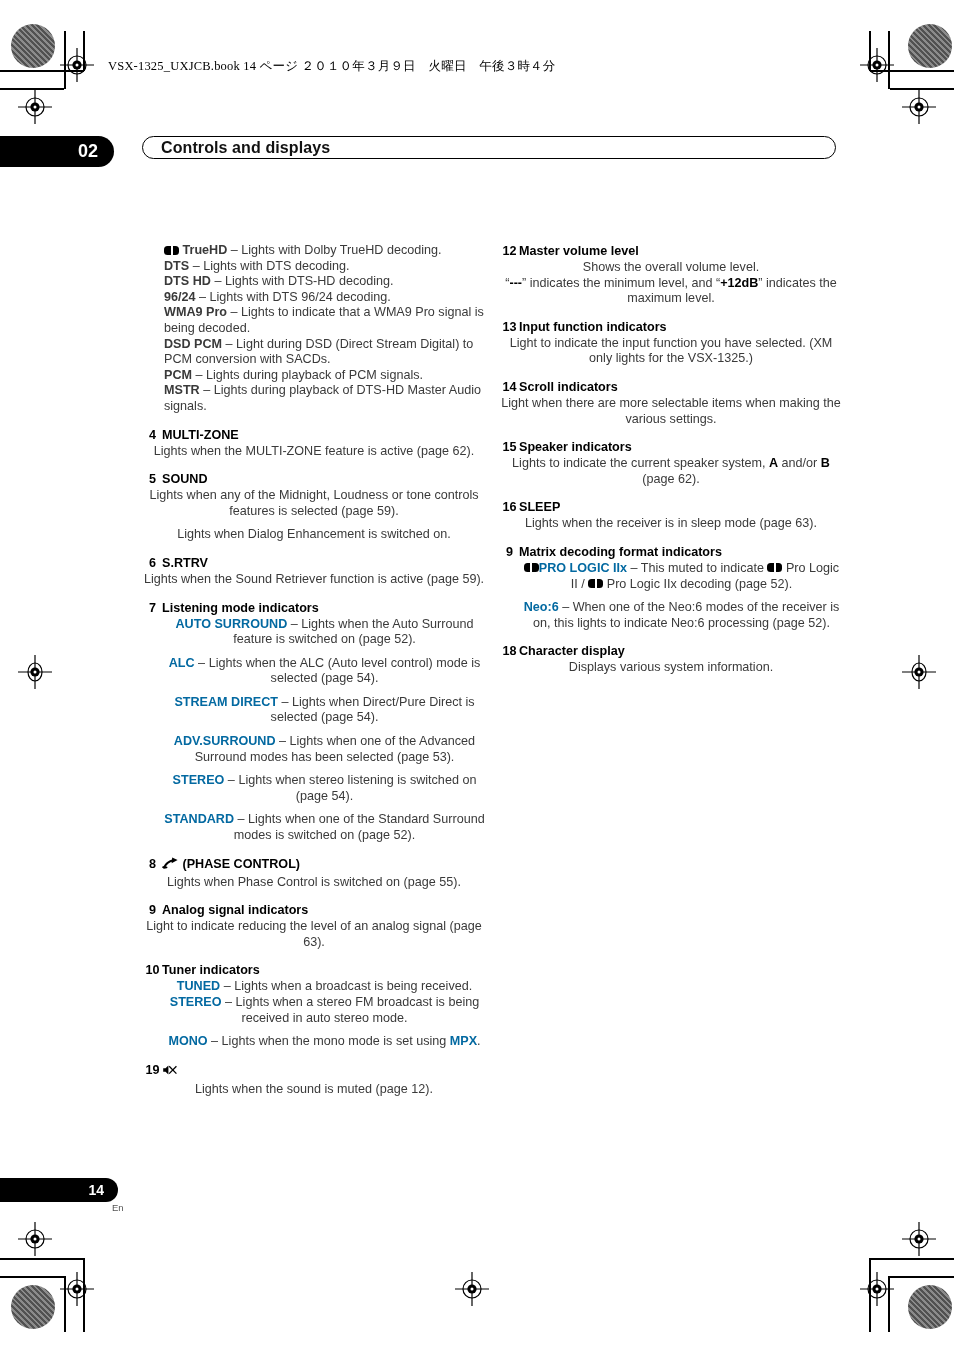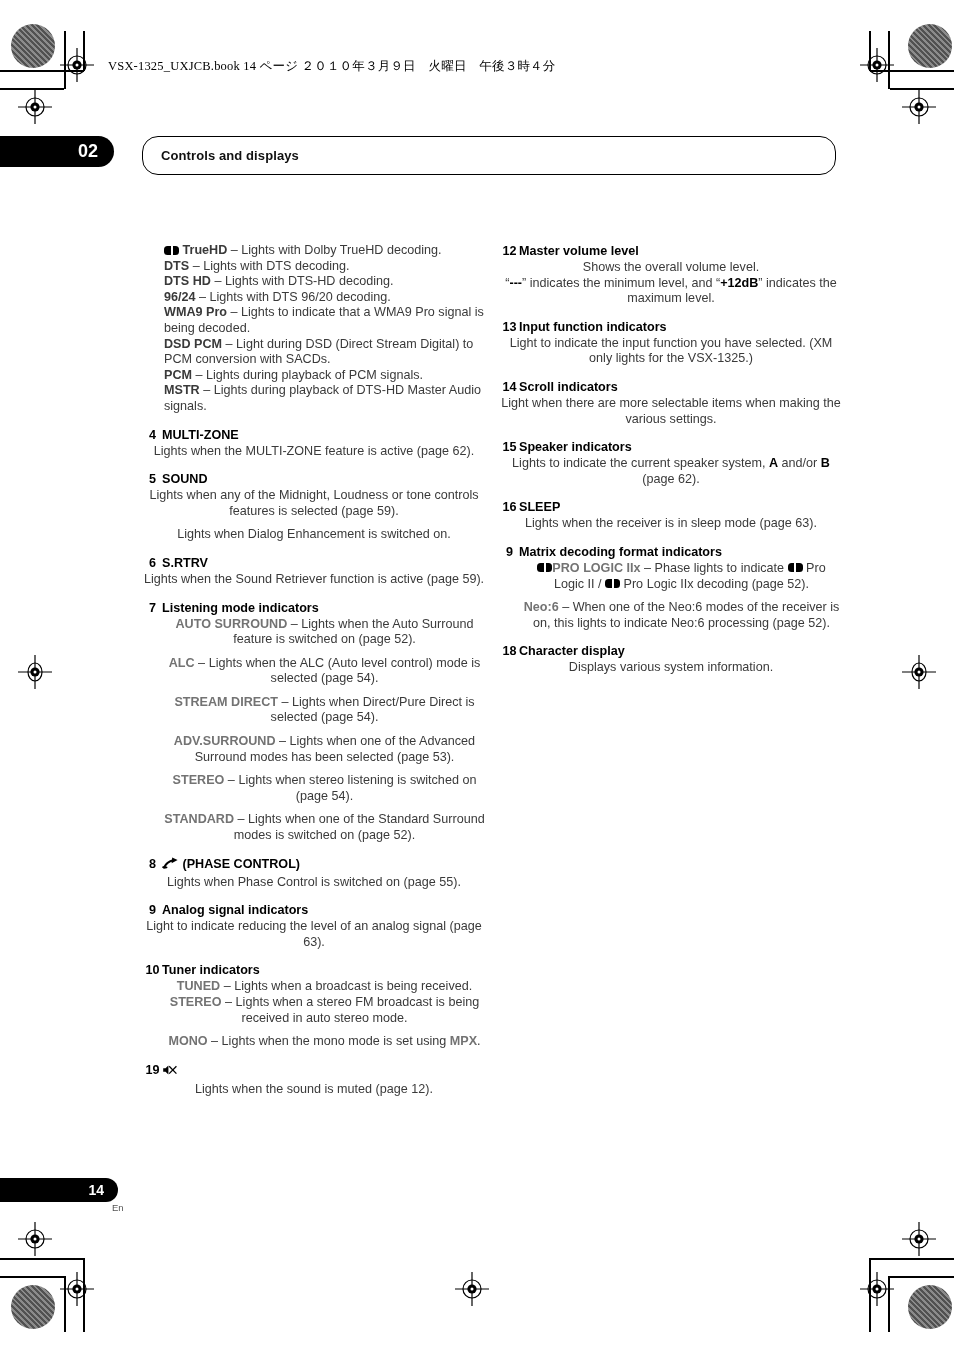--- a/index.html
+++ b/index.html
@@ -60,28 +60,28 @@
     align-items: center;
     justify-content: flex-end;
     padding-right: 16px;
     box-sizing: border-box;
     font-size: 18px;
     font-weight: bold;
   }
   .title-pill {
     position: absolute;
     left: 142px; top: 136px;
-    width: 694px; height: 39px;
+    width: 694px; height: 23px;
     border: 1.4px solid #000;
     border-radius: 16px;
     box-sizing: border-box;
     display: flex;
     align-items: center;
     padding-left: 18px;
-    font-size: 13px;
+    font-size: 16px;
     font-weight: bold;
     letter-spacing: .1px;
   }
 
   
   .col {
     position: absolute;
     top: 243px;
     width: 342px;
     font-size: 12.6px;
@@ -106,21 +106,21 @@
     text-align: center;
   }
   .body-txt { color: #3a3a3a; text-align: center; }
   .body-txt b, .body-txt strong { color: #000; font-weight: bold; }
   .para { margin-top: 8px; }
 
   
   .indent { margin-left: 21px; }
   .sub { margin-top: 8px; }
   .sub.tight { margin-top: 0px; }
-  .sub b { color: #737373; font-weight: bold; }
+  .sub b { color: #0369a1; font-weight: bold; }
 
   
   .runon { margin-left: 21px; }
   .runon .line { }
 
   
   .dolby {
     display: inline-block;
     position: relative;
     width: 15px; height: 9px;
@@ -304,21 +304,21 @@
       <span class="dolby"><i class="l"></i><i class="r"></i></span>
       <b>TrueHD</b><span> – Lights with Dolby TrueHD decoding.</span>
     </div>
     <div class="line">
       <b>DTS</b><span> – Lights with DTS decoding.</span>
     </div>
     <div class="line">
       <b>DTS HD</b><span> – Lights with DTS-HD decoding.</span>
     </div>
     <div class="line">
-      <b>96/24</b><span> – Lights with DTS 96/20 decoding.</span>
+      <b>96/24</b><span> – Lights with DTS 96/24 decoding.</span>
     </div>
     <div class="line">
       <b>WMA9 Pro</b><span> – Lights to indicate that a WMA9 Pro signal is being decoded.</span>
     </div>
     <div class="line">
       <b>DSD PCM</b><span> – Light during DSD (Direct Stream Digital) to PCM conversion with SACDs.</span>
     </div>
     <div class="line">
       <b>PCM</b><span> – Lights during playback of PCM signals.</span>
     </div>
@@ -459,21 +459,21 @@
       <span class="n">16</span><span>SLEEP</span>
     </div>
     <div class="body-txt">Lights when the receiver is in sleep mode (page 63).</div>
   </div>
 
   <div class="num-item">
     <div class="num-head">
       <span class="n">9</span><span>Matrix decoding format indicators</span>
     </div>
     <div class="indent">
-      <div class="body-txt sub tight"><span class="dolby"><i class="l"></i><i class="r"></i></span><b>PRO LOGIC IIx</b><span> – Phase lights to indicate </span><span class="dolby"><i class="l"></i><i class="r"></i></span><span> Pro Logic II / </span><span class="dolby"><i class="l"></i><i class="r"></i></span><span> Pro Logic IIx decoding (page 52).</span></div>
+      <div class="body-txt sub tight"><span class="dolby"><i class="l"></i><i class="r"></i></span><b>PRO LOGIC IIx</b><span> – This muted to indicate </span><span class="dolby"><i class="l"></i><i class="r"></i></span><span> Pro Logic II / </span><span class="dolby"><i class="l"></i><i class="r"></i></span><span> Pro Logic IIx decoding (page 52).</span></div>
       <div class="body-txt sub"><b>Neo:6</b><span> – When one of the Neo:6 modes of the receiver is on, this lights to indicate Neo:6 processing (page 52).</span></div>
     </div>
   </div>
 
   <div class="num-item">
     <div class="num-head">
       <span class="n">18</span><span>Character display</span>
     </div>
     <div class="body-txt">Displays various system information.</div>
   </div>

